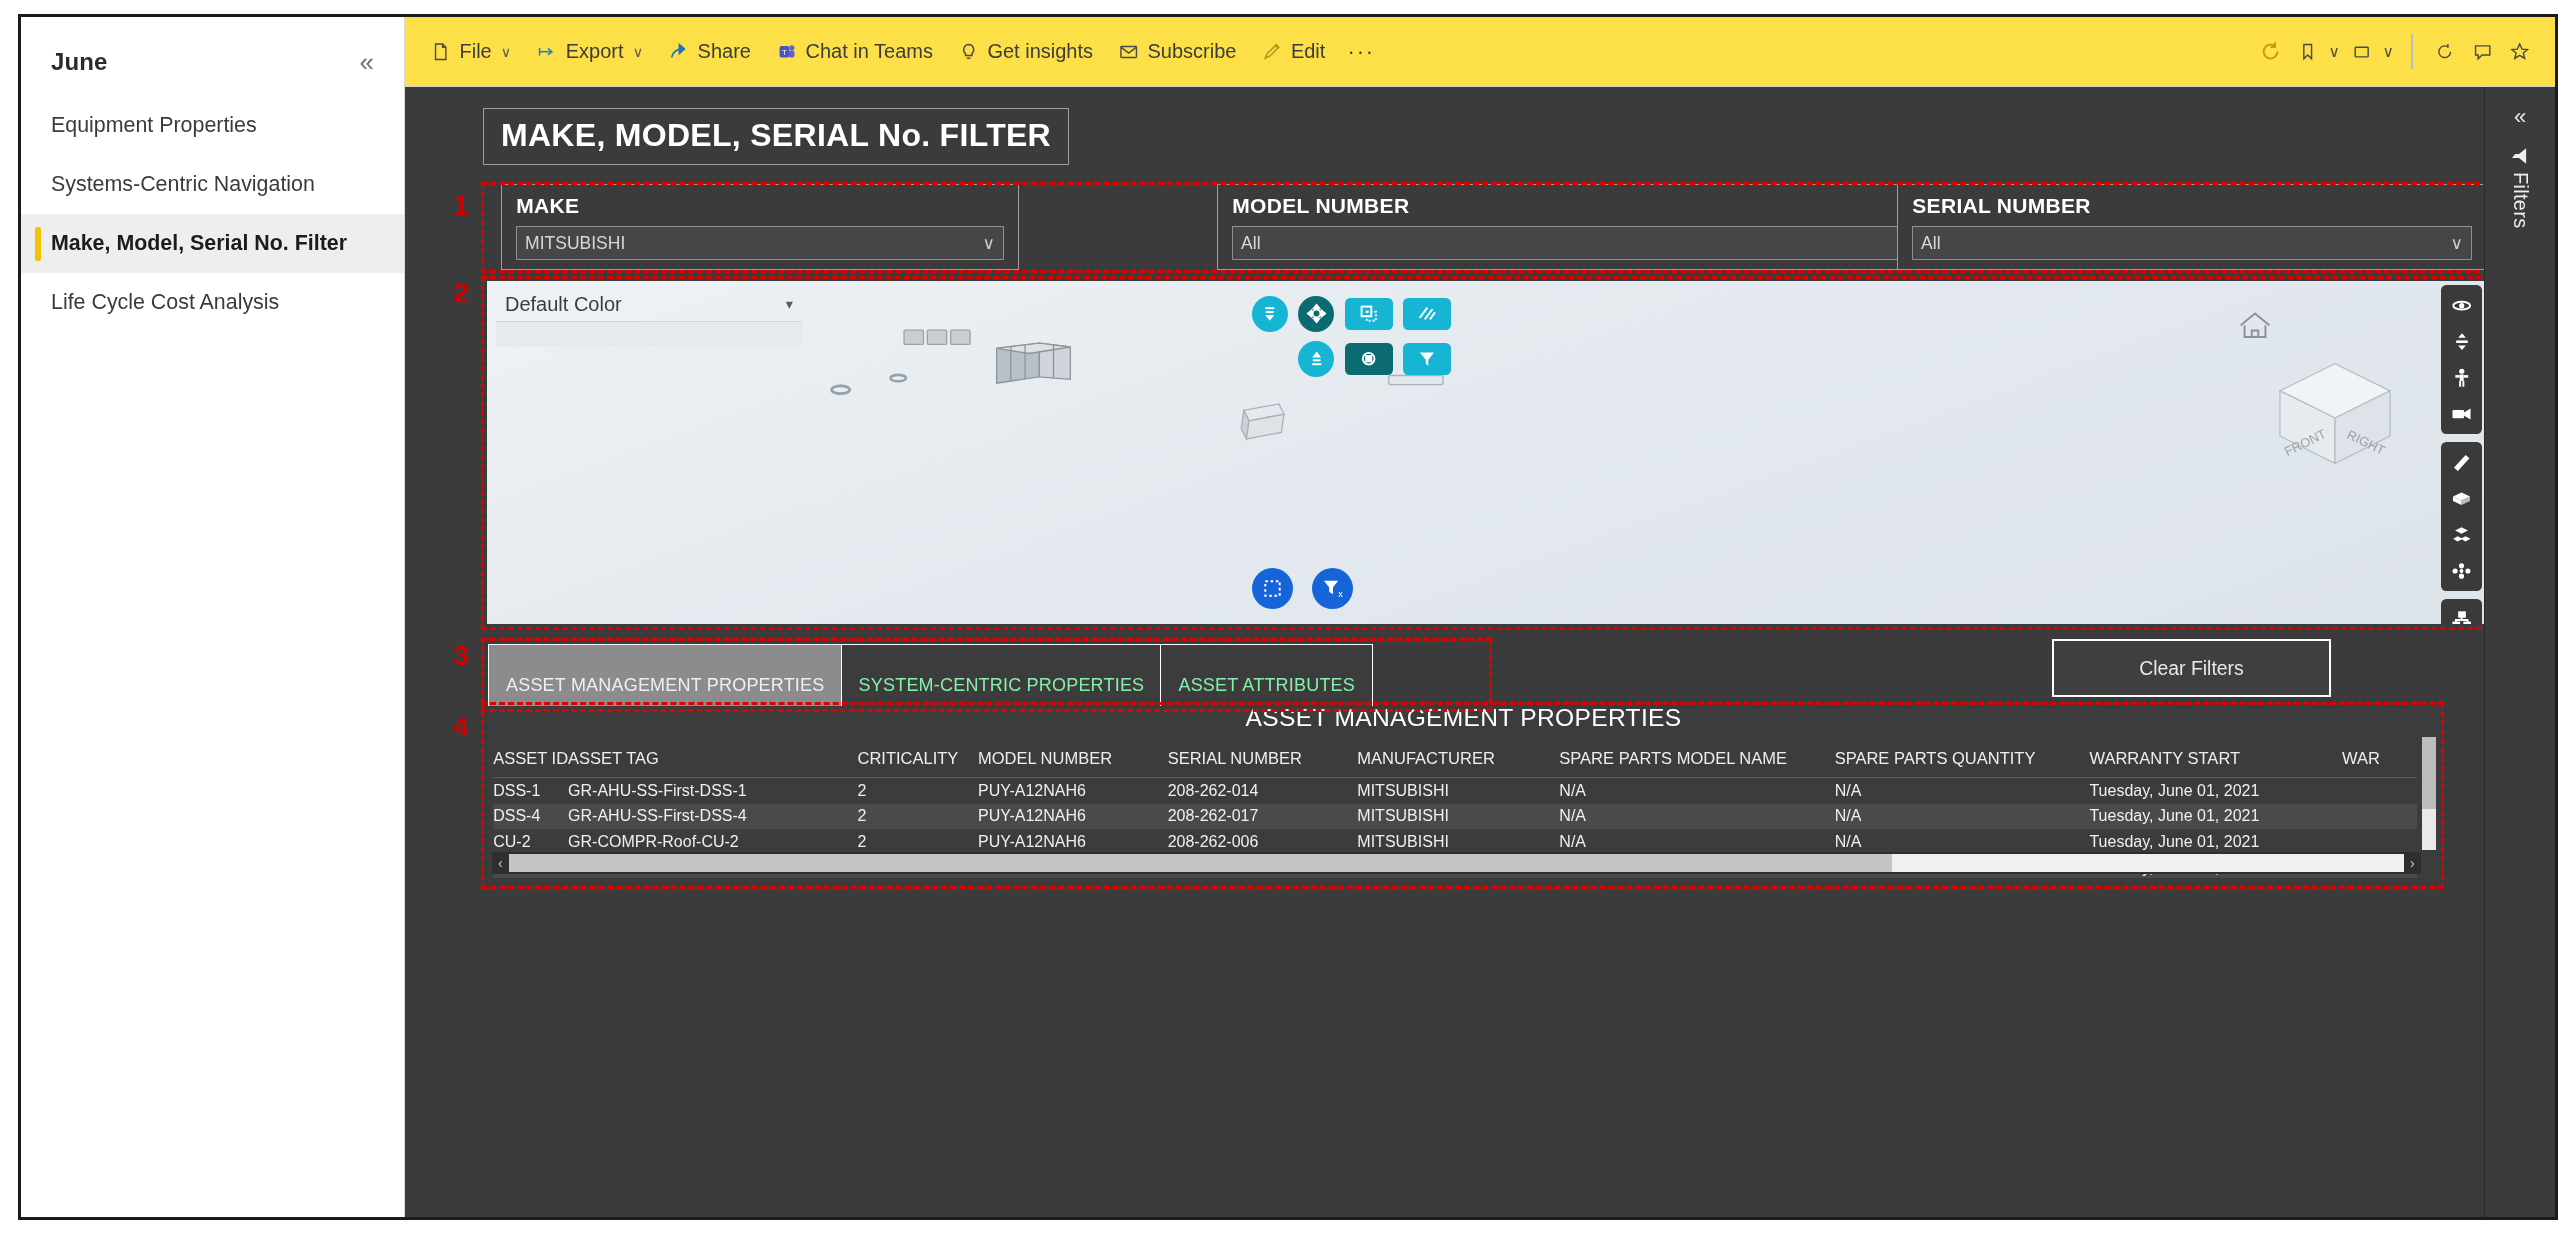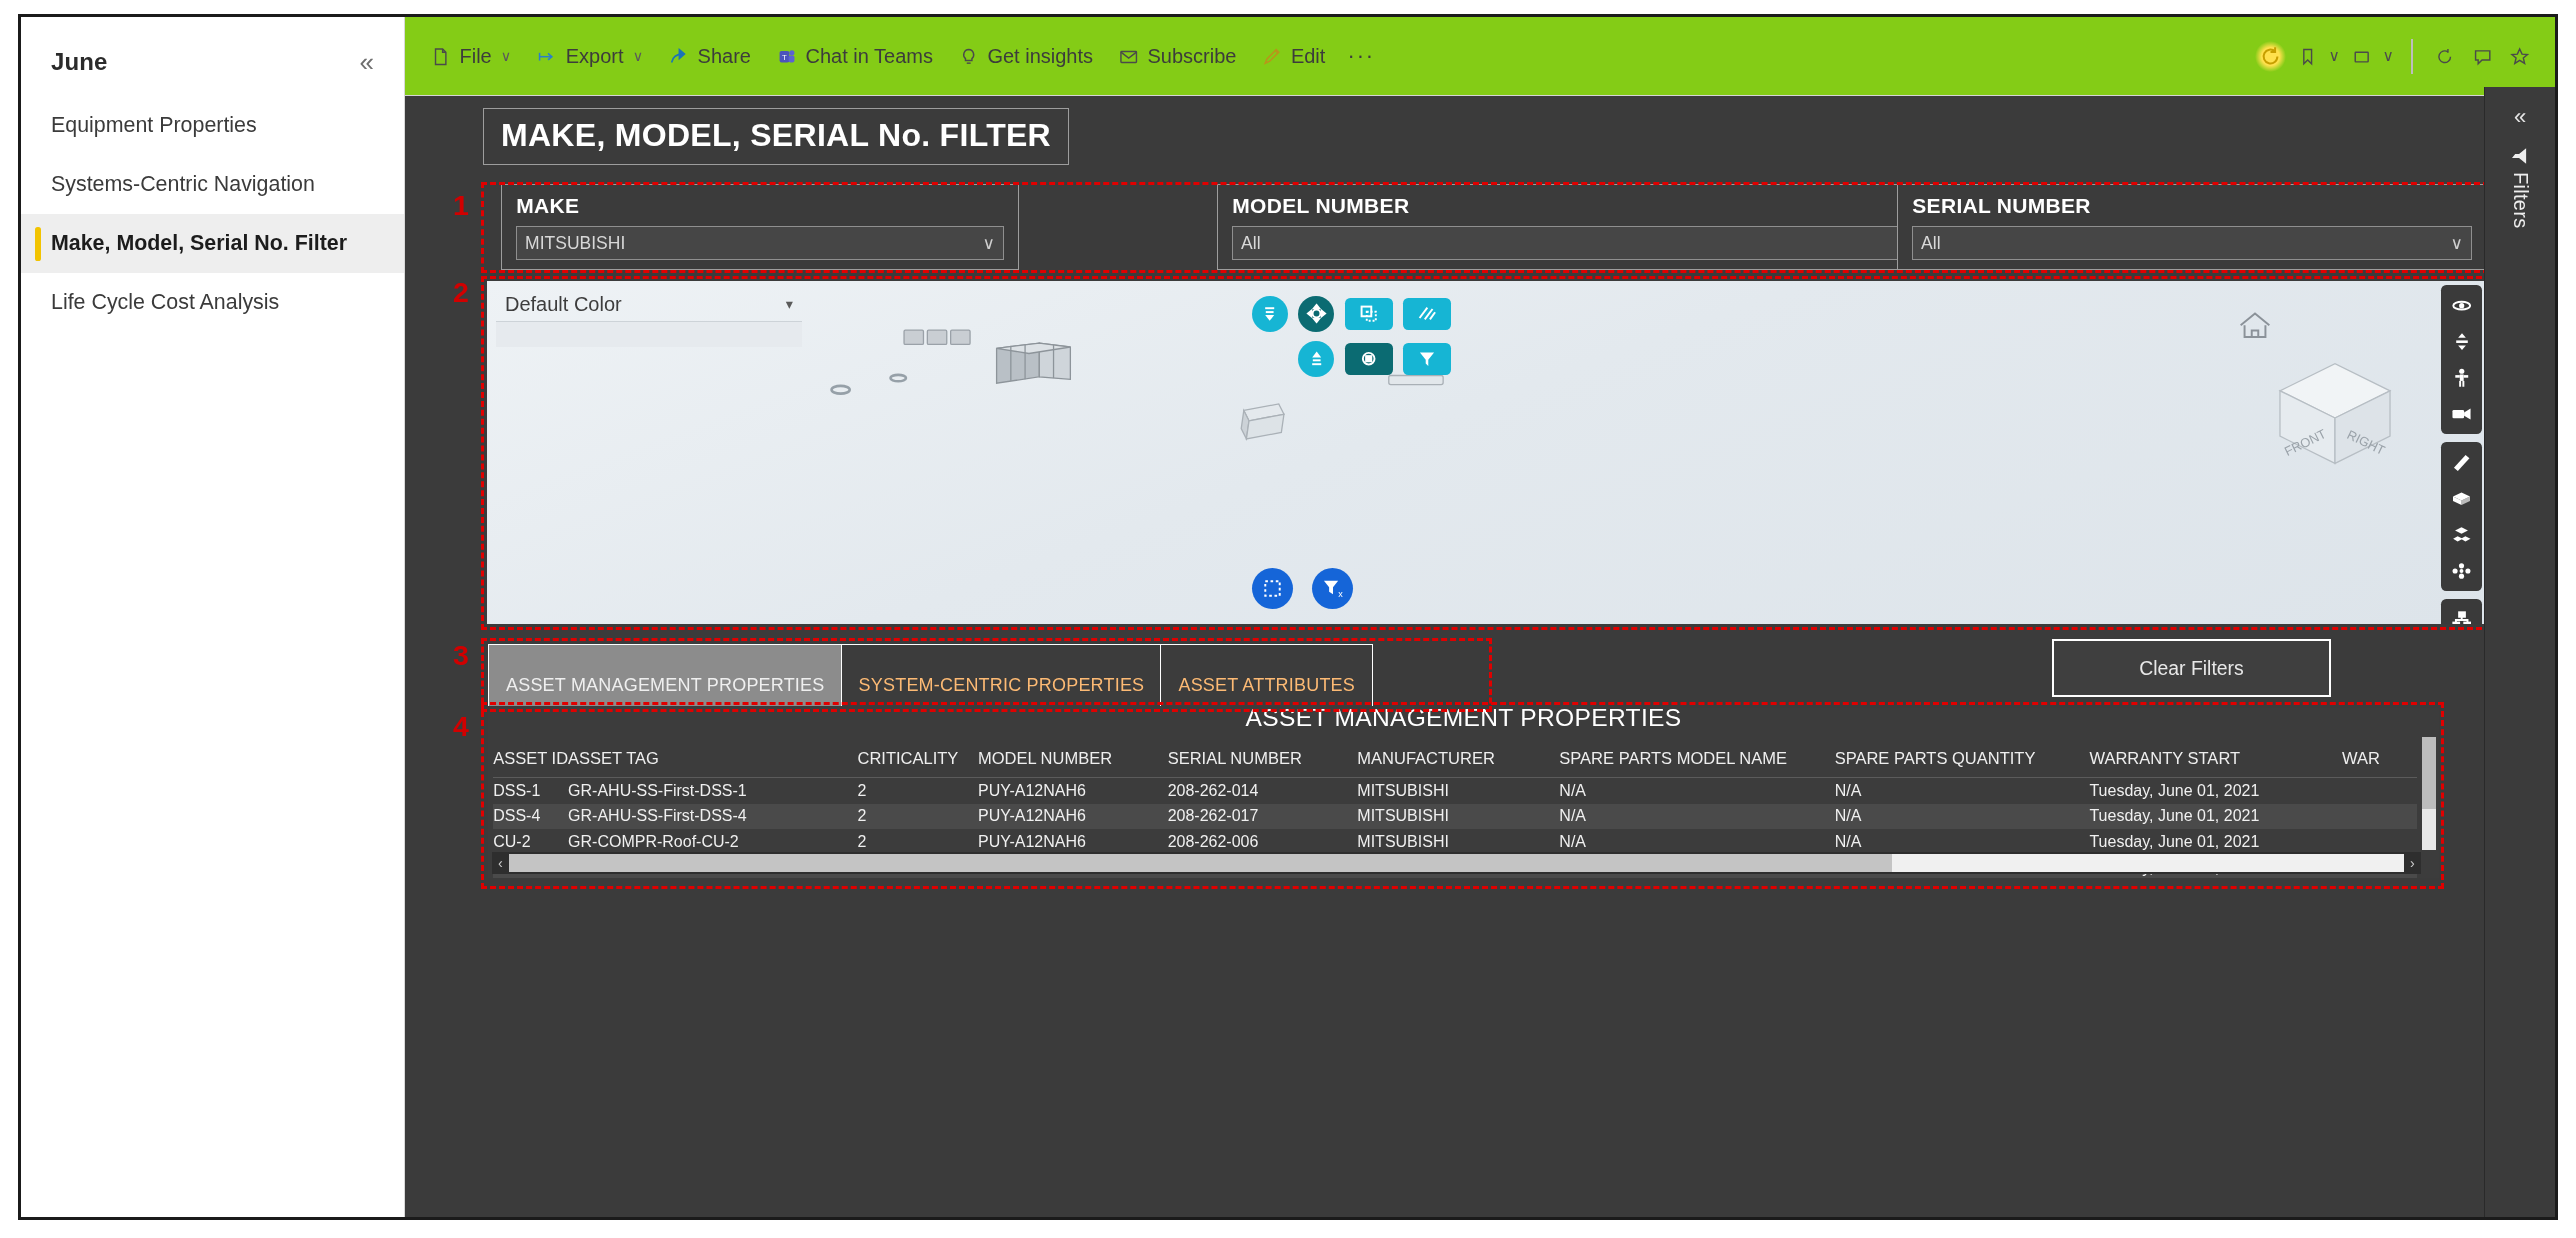--- a/index.html
+++ b/index.html
@@ -42,22 +42,22 @@
   }
   .page-item.active { background: #eeeeee; font-weight: bold; color: #1c1c1c; }
   .page-item.active::before {
     content: ""; position: absolute; left: 14.3px; top: 13px;
     width: 5.8px; height: 34px; background: #f2c300; border-radius: 2.6px;
   }
 
   
   #topbar {
     position: absolute; left: 384px; top: 0;
-    width: calc(100% - 384px); height: 79px;
-    background: #84cc16;
+    width: calc(100% - 384px); height: 70px;
+    background: #fde047;
     border-bottom: 1.9px solid #d5d5d5;
     display: flex; align-items: center;
     z-index: 5;
   }
   #topbar-left { display: flex; align-items: center; padding-left: 14.3px; gap: 3.9px; }
   .cmd {
     display: flex; align-items: center; gap: 7.8px;
     padding: 5.2px 10.4px; font-size: 20px; color: #3c3c3c;
     cursor: pointer; white-space: nowrap;
   }
@@ -185,21 +185,21 @@
 
   
   .obj { position: absolute; }
 
   
   #tabs { position: absolute; left: 83px; top: 557px; height: 62px; display: flex; z-index: 3; }
   .tab {
     position: relative;
     height: 62px; display: flex; align-items: flex-end; justify-content: center;
     padding: 0 17px 10.4px 17px;
-    color: #fdba74; font-size: 18px; letter-spacing: 0.2px;
+    color: #86efac; font-size: 18px; letter-spacing: 0.2px;
     background: #3c3c3c;
     border: 1.9px solid #ffffff; border-bottom: none;
     cursor: pointer; white-space: nowrap;
     margin-right: -1.9px;
   }
   .tab.active { background: #8c8c8c; color: #efefef; }
 
   #clear-filters {
     position: absolute; right: 153px; top: 552px;
     width: 279px; height: 58px;

